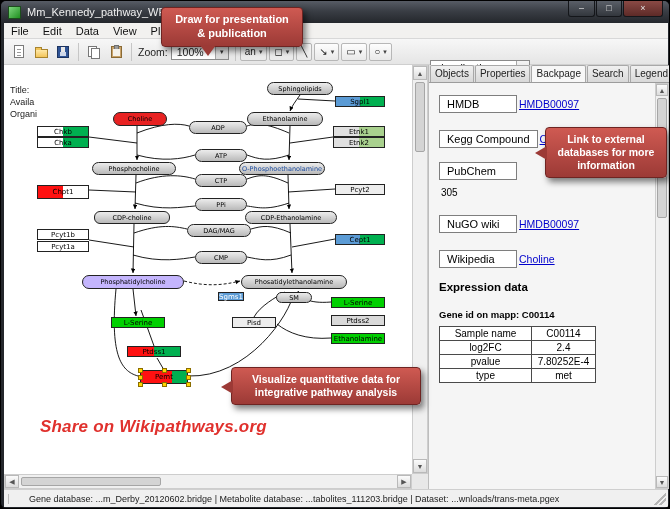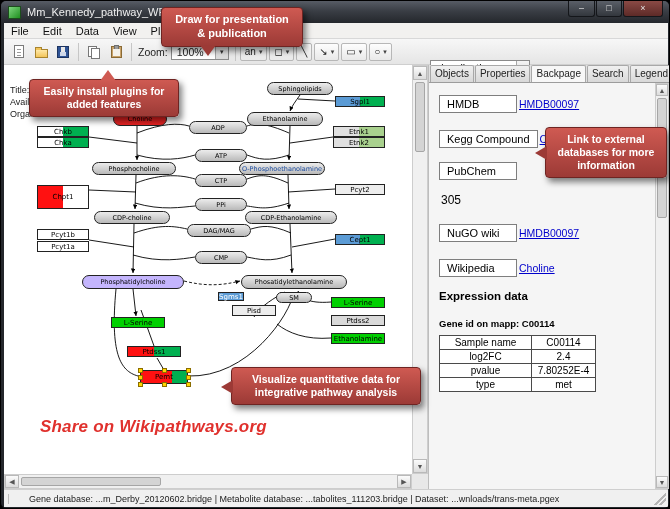--- a/index.html
+++ b/index.html
@@ -76,21 +76,21 @@
 
   
   .sidebar{position:absolute;left:424px;top:42px;width:240px;height:424px;background:#ececec;border-left:1px solid #bdbdbd;}
   .tabs{position:absolute;left:0;top:0;width:240px;height:18px;display:flex;background:#e0e0e0;border-bottom:1px solid #9c9c9c;}
   .tab{font-size:10px;color:#222;padding:2px 4px;border:1px solid #a8a8a8;border-bottom:none;background:linear-gradient(#f0f0f0,#d8d8d8);margin-left:1px;border-radius:2px 2px 0 0;white-space:nowrap;}
   .tab.active{background:#f7f7f7;position:relative;top:0;}
   .sidebar-content{position:absolute;left:0;top:18px;width:226px;height:406px;background:#f5f5f5;padding:8px 10px;overflow:hidden;}
   .section{margin-bottom:13px;}
   .section-header{display:inline-block;border:1px solid #7e7e7e;background:#fff;font-size:11px;color:#000;padding:2px 7px;min-width:78px;}
   .section-link{display:inline-block;margin:7px 0 0 2px;font-size:10.5px;color:#0000cc;text-decoration:underline;}
-  .section-value{margin:13px 0 0 2px;font-size:12px;color:#000;}
+  .section-value{margin:7px 0 0 2px;font-size:10px;color:#000;}
   .expr-title{font-size:11.5px;font-weight:bold;color:#000;margin-top:4px;}
   .expr-geneid{font-size:9.5px;font-weight:bold;color:#000;margin-top:16px;}
   table.expr{border-collapse:collapse;margin-top:6px;background:#fff;}
   table.expr td{border:1px solid #4a4a4a;font-size:10px;text-align:center;padding:1px 3px;height:14px;}
   table.expr td:first-child{width:92px;}
   table.expr td:last-child{width:64px;}
   .sidebar-scroll{left:226px;top:18px;width:14px;height:406px;}
 
   
   .statusbar{position:absolute;left:0;top:466px;width:664px;height:18px;background:#f0f0f0;border-top:1px solid #cfcfcf;display:flex;align-items:center;}
@@ -252,35 +252,35 @@
         <div class="pnode met" style="left: 243px; top: 47px; width: 76px; height: 14px;">Ethanolamine</div>
         <div class="pnode gene" style="left: 33px; top: 61px; width: 52px; height: 11px; background: linear-gradient(to right, rgb(255, 255, 255) 0%, rgb(255, 255, 255) 50%, rgb(0, 176, 80) 50%, rgb(0, 176, 80) 100%);">Chkb</div>
         <div class="pnode gene" style="left: 33px; top: 72px; width: 52px; height: 11px; background: linear-gradient(to right, rgb(255, 255, 255) 0%, rgb(255, 255, 255) 50%, rgb(0, 176, 80) 50%, rgb(0, 176, 80) 100%);">Chka</div>
         <div class="pnode gene" style="left: 329px; top: 61px; width: 52px; height: 11px; background: linear-gradient(to right, rgb(224, 224, 224) 0%, rgb(224, 224, 224) 50%, rgb(169, 209, 142) 50%, rgb(169, 209, 142) 100%);">Etnk1</div>
         <div class="pnode gene" style="left: 329px; top: 72px; width: 52px; height: 11px; background: linear-gradient(to right, rgb(224, 224, 224) 0%, rgb(224, 224, 224) 50%, rgb(169, 209, 142) 50%, rgb(169, 209, 142) 100%);">Etnk2</div>
         <div class="pnode met" style="left: 185px; top: 56px; width: 58px; height: 13px;">ADP</div>
         <div class="pnode met" style="left: 191px; top: 84px; width: 52px; height: 13px;">ATP</div>
         <div class="pnode met" style="left: 88px; top: 97px; width: 84px; height: 13px;">Phosphocholine</div>
         <div class="pnode met" style="left: 235px; top: 97px; width: 86px; height: 13px; color: rgb(26, 74, 158);">O-Phosphoethanolamine</div>
         <div class="pnode met" style="left: 191px; top: 109px; width: 52px; height: 13px;">CTP</div>
-        <div class="pnode gene" style="left: 33px; top: 120px; width: 52px; height: 24px; background: linear-gradient(to right, rgb(255, 17, 17) 0%, rgb(255, 17, 17) 50%, rgb(255, 255, 255) 50%, rgb(255, 255, 255) 100%);">Chpt1</div>
+        <div class="pnode gene" style="left: 33px; top: 120px; width: 52px; height: 14px; background: linear-gradient(to right, rgb(255, 17, 17) 0%, rgb(255, 17, 17) 50%, rgb(255, 255, 255) 50%, rgb(255, 255, 255) 100%);">Chpt1</div>
         <div class="pnode gene" style="left: 331px; top: 119px; width: 50px; height: 11px; background: linear-gradient(to right, rgb(237, 237, 237) 0%, rgb(237, 237, 237) 50%, rgb(237, 237, 237) 50%, rgb(237, 237, 237) 100%);">Pcyt2</div>
         <div class="pnode met" style="left: 191px; top: 133px; width: 52px; height: 13px;">PPi</div>
-        <div class="pnode met" style="left: 90px; top: 146px; width: 76px; height: 13px;">CDP-choline</div>
+        <div class="pnode met" style="left: 90px; top: 146px; width: 76px; height: 13px; border-radius: 6px;">CDP-choline</div>
         <div class="pnode met" style="left: 241px; top: 146px; width: 92px; height: 13px;">CDP-Ethanolamine</div>
         <div class="pnode met" style="left: 183px; top: 159px; width: 64px; height: 13px;">DAG/MAG</div>
         <div class="pnode gene" style="left: 33px; top: 164px; width: 52px; height: 11px; background: linear-gradient(to right, rgb(255, 255, 255) 0%, rgb(255, 255, 255) 50%, rgb(255, 255, 255) 50%, rgb(255, 255, 255) 100%);">Pcyt1b</div>
         <div class="pnode gene" style="left: 33px; top: 176px; width: 52px; height: 11px; background: linear-gradient(to right, rgb(255, 255, 255) 0%, rgb(255, 255, 255) 50%, rgb(255, 255, 255) 50%, rgb(255, 255, 255) 100%);">Pcyt1a</div>
         <div class="pnode gene" style="left: 331px; top: 169px; width: 50px; height: 11px; background: linear-gradient(to right, rgb(91, 155, 213) 0%, rgb(91, 155, 213) 50%, rgb(0, 176, 80) 50%, rgb(0, 176, 80) 100%);">Cept1</div>
         <div class="pnode met" style="left: 191px; top: 186px; width: 52px; height: 13px;">CMP</div>
         <div class="pnode met" style="left: 78px; top: 210px; width: 102px; height: 14px; background: #c4b5fd;">Phosphatidylcholine</div>
         <div class="pnode met" style="left: 237px; top: 210px; width: 106px; height: 14px;">Phosatidylethanolamine</div>
         <div class="pnode gene" style="left: 214px; top: 227px; width: 26px; height: 9px; color: rgb(255, 255, 255); background: linear-gradient(to right, rgb(91, 155, 213) 0%, rgb(91, 155, 213) 50%, rgb(91, 155, 213) 50%, rgb(91, 155, 213) 100%);">Sgms1</div>
         <div class="pnode met" style="left: 272px; top: 227px; width: 36px; height: 11px;">SM</div>
-        <div class="pnode gene" style="left: 228px; top: 240px; width: 44px; height: 11px; background: linear-gradient(to right, rgb(237, 237, 237) 0%, rgb(237, 237, 237) 50%, rgb(237, 237, 237) 50%, rgb(237, 237, 237) 100%);">Pisd</div>
+        <div class="pnode gene" style="left: 228px; top: 252px; width: 44px; height: 11px; background: linear-gradient(to right, rgb(237, 237, 237) 0%, rgb(237, 237, 237) 50%, rgb(237, 237, 237) 50%, rgb(237, 237, 237) 100%);">Pisd</div>
         <div class="pnode gene" style="left: 327px; top: 232px; width: 54px; height: 11px; background: linear-gradient(to right, rgb(0, 208, 0) 0%, rgb(0, 208, 0) 50%, rgb(0, 208, 0) 50%, rgb(0, 208, 0) 100%);">L-Serine</div>
         <div class="pnode gene" style="left: 327px; top: 250px; width: 54px; height: 11px; background: linear-gradient(to right, rgb(217, 217, 217) 0%, rgb(217, 217, 217) 50%, rgb(217, 217, 217) 50%, rgb(217, 217, 217) 100%);">Ptdss2</div>
         <div class="pnode gene" style="left: 327px; top: 268px; width: 54px; height: 11px; background: linear-gradient(to right, rgb(0, 208, 0) 0%, rgb(0, 208, 0) 50%, rgb(0, 208, 0) 50%, rgb(0, 208, 0) 100%);">Ethanolamine</div>
         <div class="pnode gene" style="left: 107px; top: 252px; width: 54px; height: 11px; background: linear-gradient(to right, rgb(0, 208, 0) 0%, rgb(0, 208, 0) 50%, rgb(0, 208, 0) 50%, rgb(0, 208, 0) 100%);">L-Serine</div>
         <div class="pnode gene" style="left: 123px; top: 281px; width: 54px; height: 11px; background: linear-gradient(to right, rgb(255, 17, 17) 0%, rgb(255, 17, 17) 50%, rgb(0, 176, 80) 50%, rgb(0, 176, 80) 100%);">Ptdss1</div>
         <div class="pnode gene" style="left: 136px; top: 305px; width: 48px; height: 14px; background: linear-gradient(to right, rgb(255, 17, 17) 0%, rgb(255, 17, 17) 33.3333%, rgb(255, 17, 17) 33.3333%, rgb(255, 17, 17) 66.6667%, rgb(0, 176, 80) 66.6667%, rgb(0, 176, 80) 100%);">Pemt<span class="handle" style="left: -3px; top: -3px;"></span><span class="handle" style="left: 21px; top: -3px;"></span><span class="handle" style="left: 45px; top: -3px;"></span><span class="handle" style="left: -3px; top: 4px;"></span><span class="handle" style="left: 45px; top: 4px;"></span><span class="handle" style="left: -3px; top: 11px;"></span><span class="handle" style="left: 21px; top: 11px;"></span><span class="handle" style="left: 45px; top: 11px;"></span></div>
       </div>
 
     <div class="sb-track canvas-vscroll">
       <div class="sb-arrow" style="left:0;top:0;">▲</div>
@@ -344,24 +344,20 @@
       <span class="status-text">Gene database:  ...m_Derby_20120602.bridge    |    Metabolite database:  ...tabolites_111203.bridge    |    Dataset:  ...wnloads/trans-meta.pgex</span>
       <div class="resize-grip"></div>
     </div>
 
   </div>
 
   <div class="callout callout-draw">
     <span>Draw for presentation &amp; publication</span>
     <div class="ptr"></div>
   </div>
-  <div class="callout callout-plugins">
-    <span>Easily install plugins for added features</span>
-    <div class="ptr"></div>
-  </div>
   <div class="callout callout-link">
     <span>Link to external databases for more information</span>
     <div class="ptr"></div>
   </div>
   <div class="callout callout-visualize">
     <span>Visualize quantitative data for integrative pathway analysis</span>
     <div class="ptr"></div>
   </div>
 
 </div>

